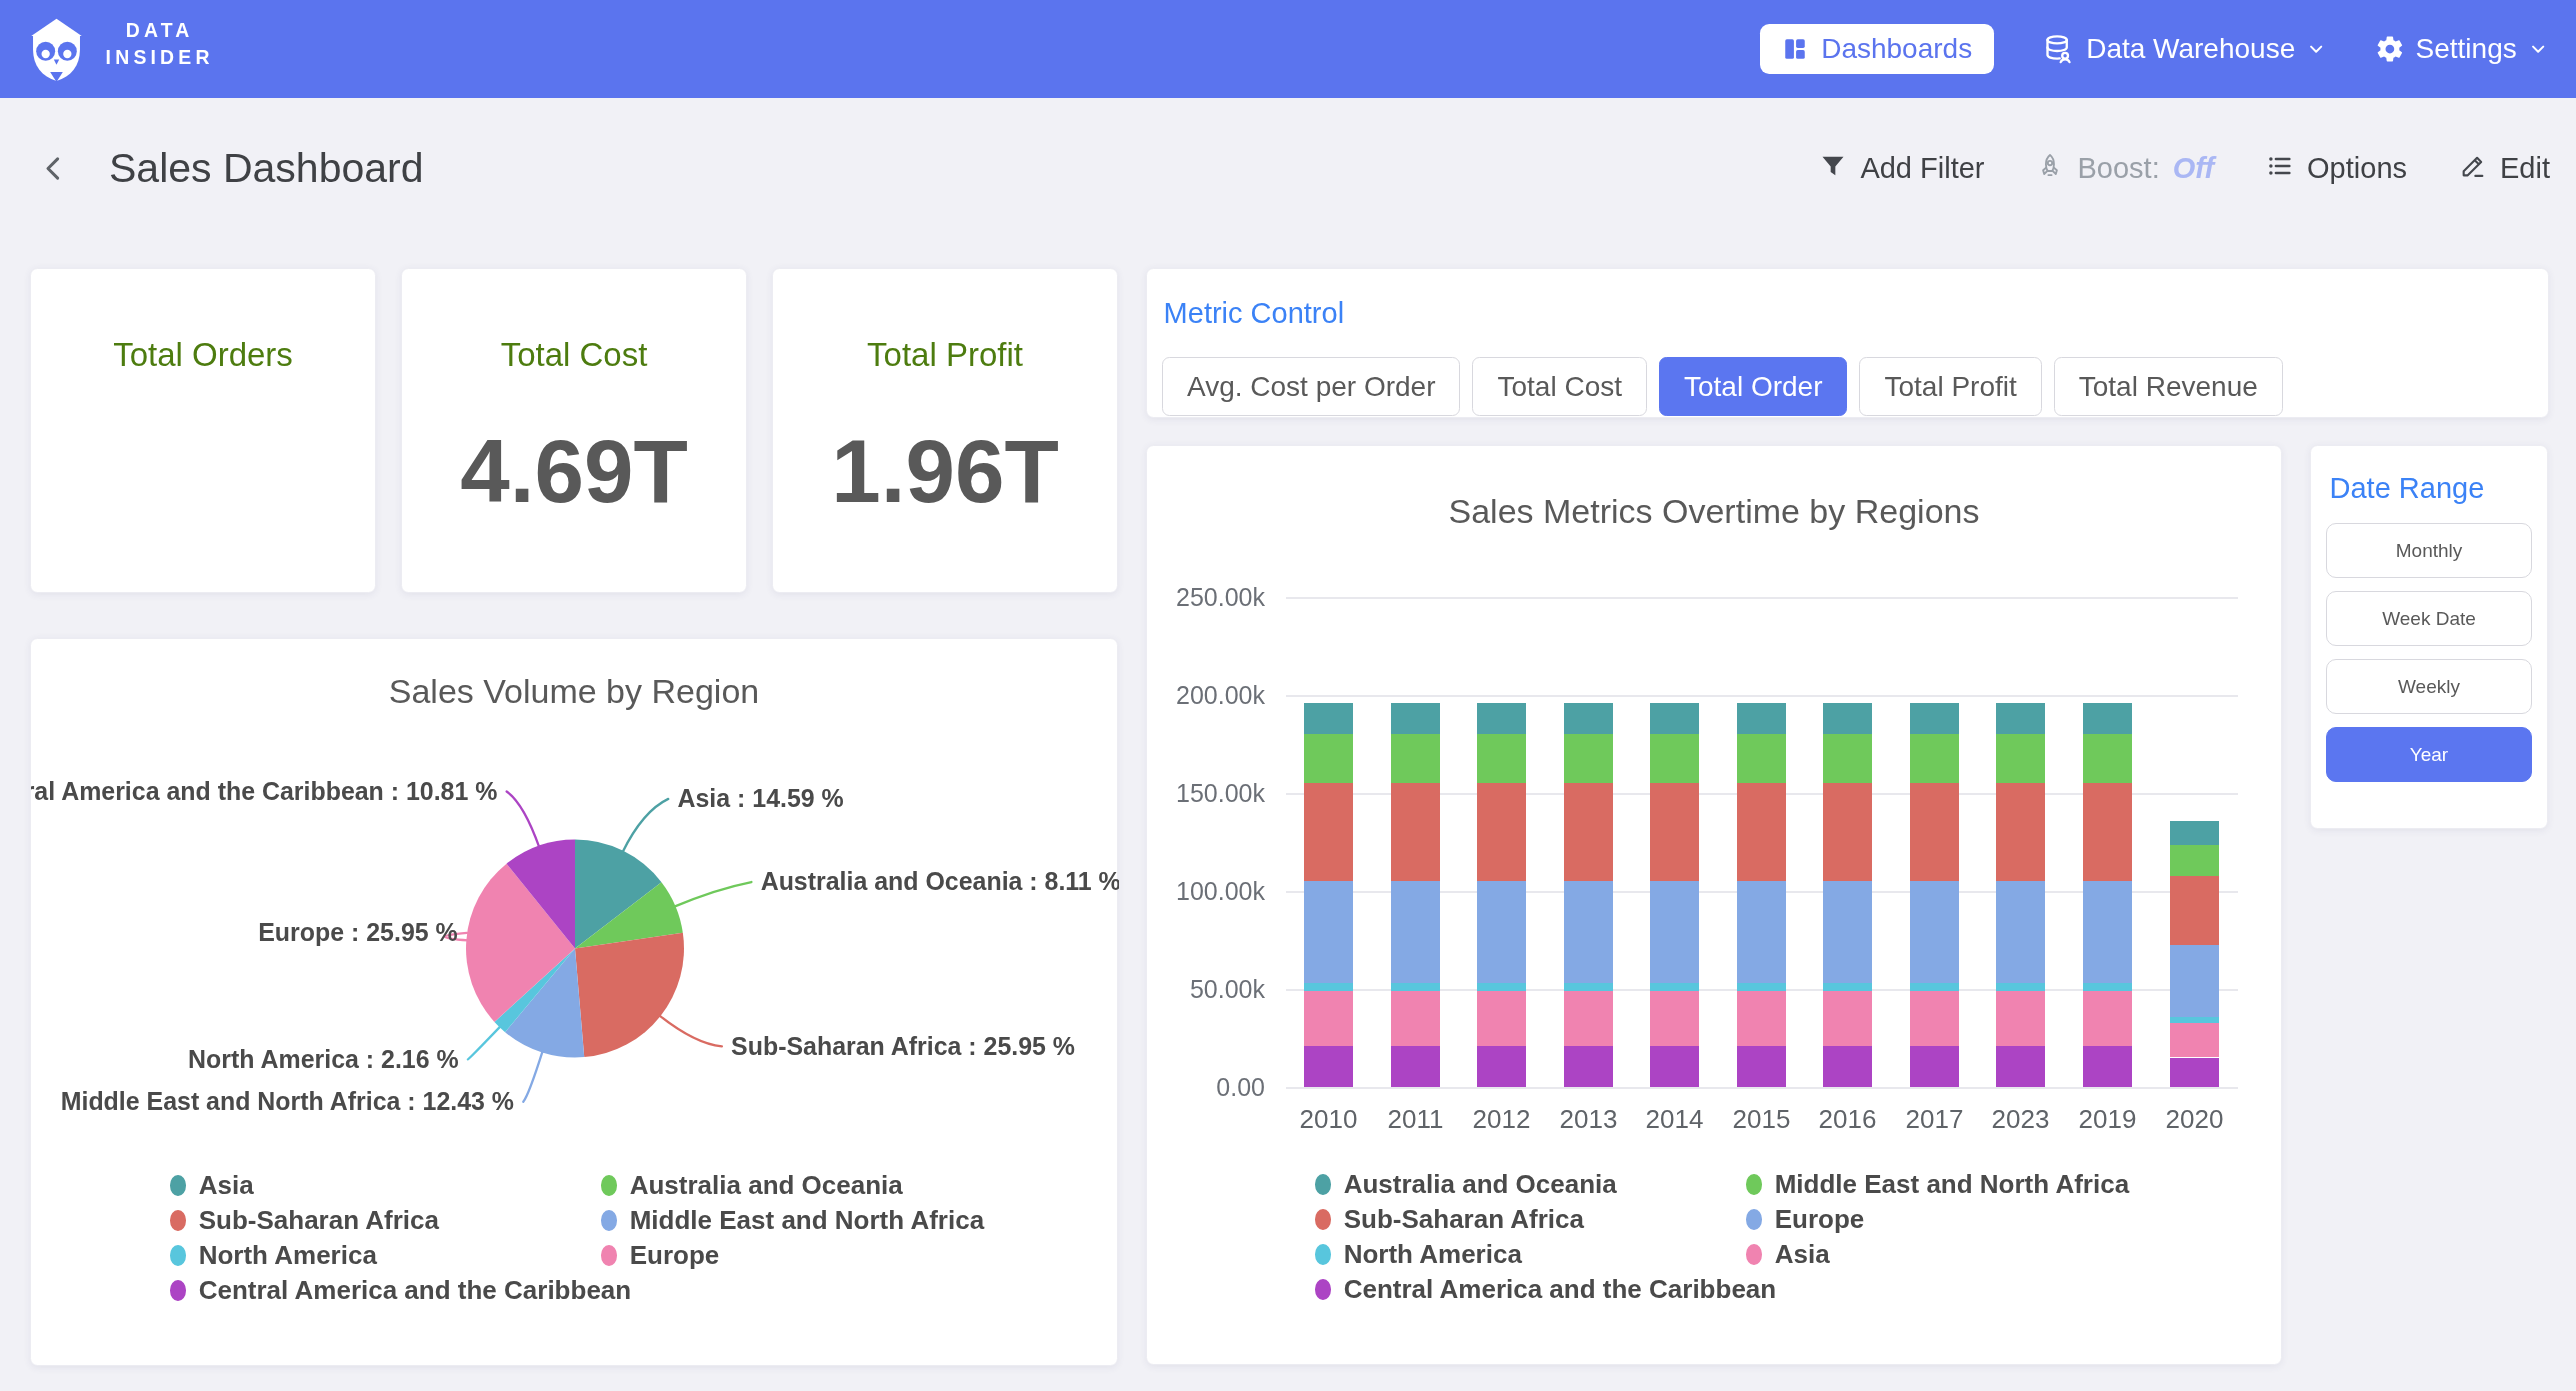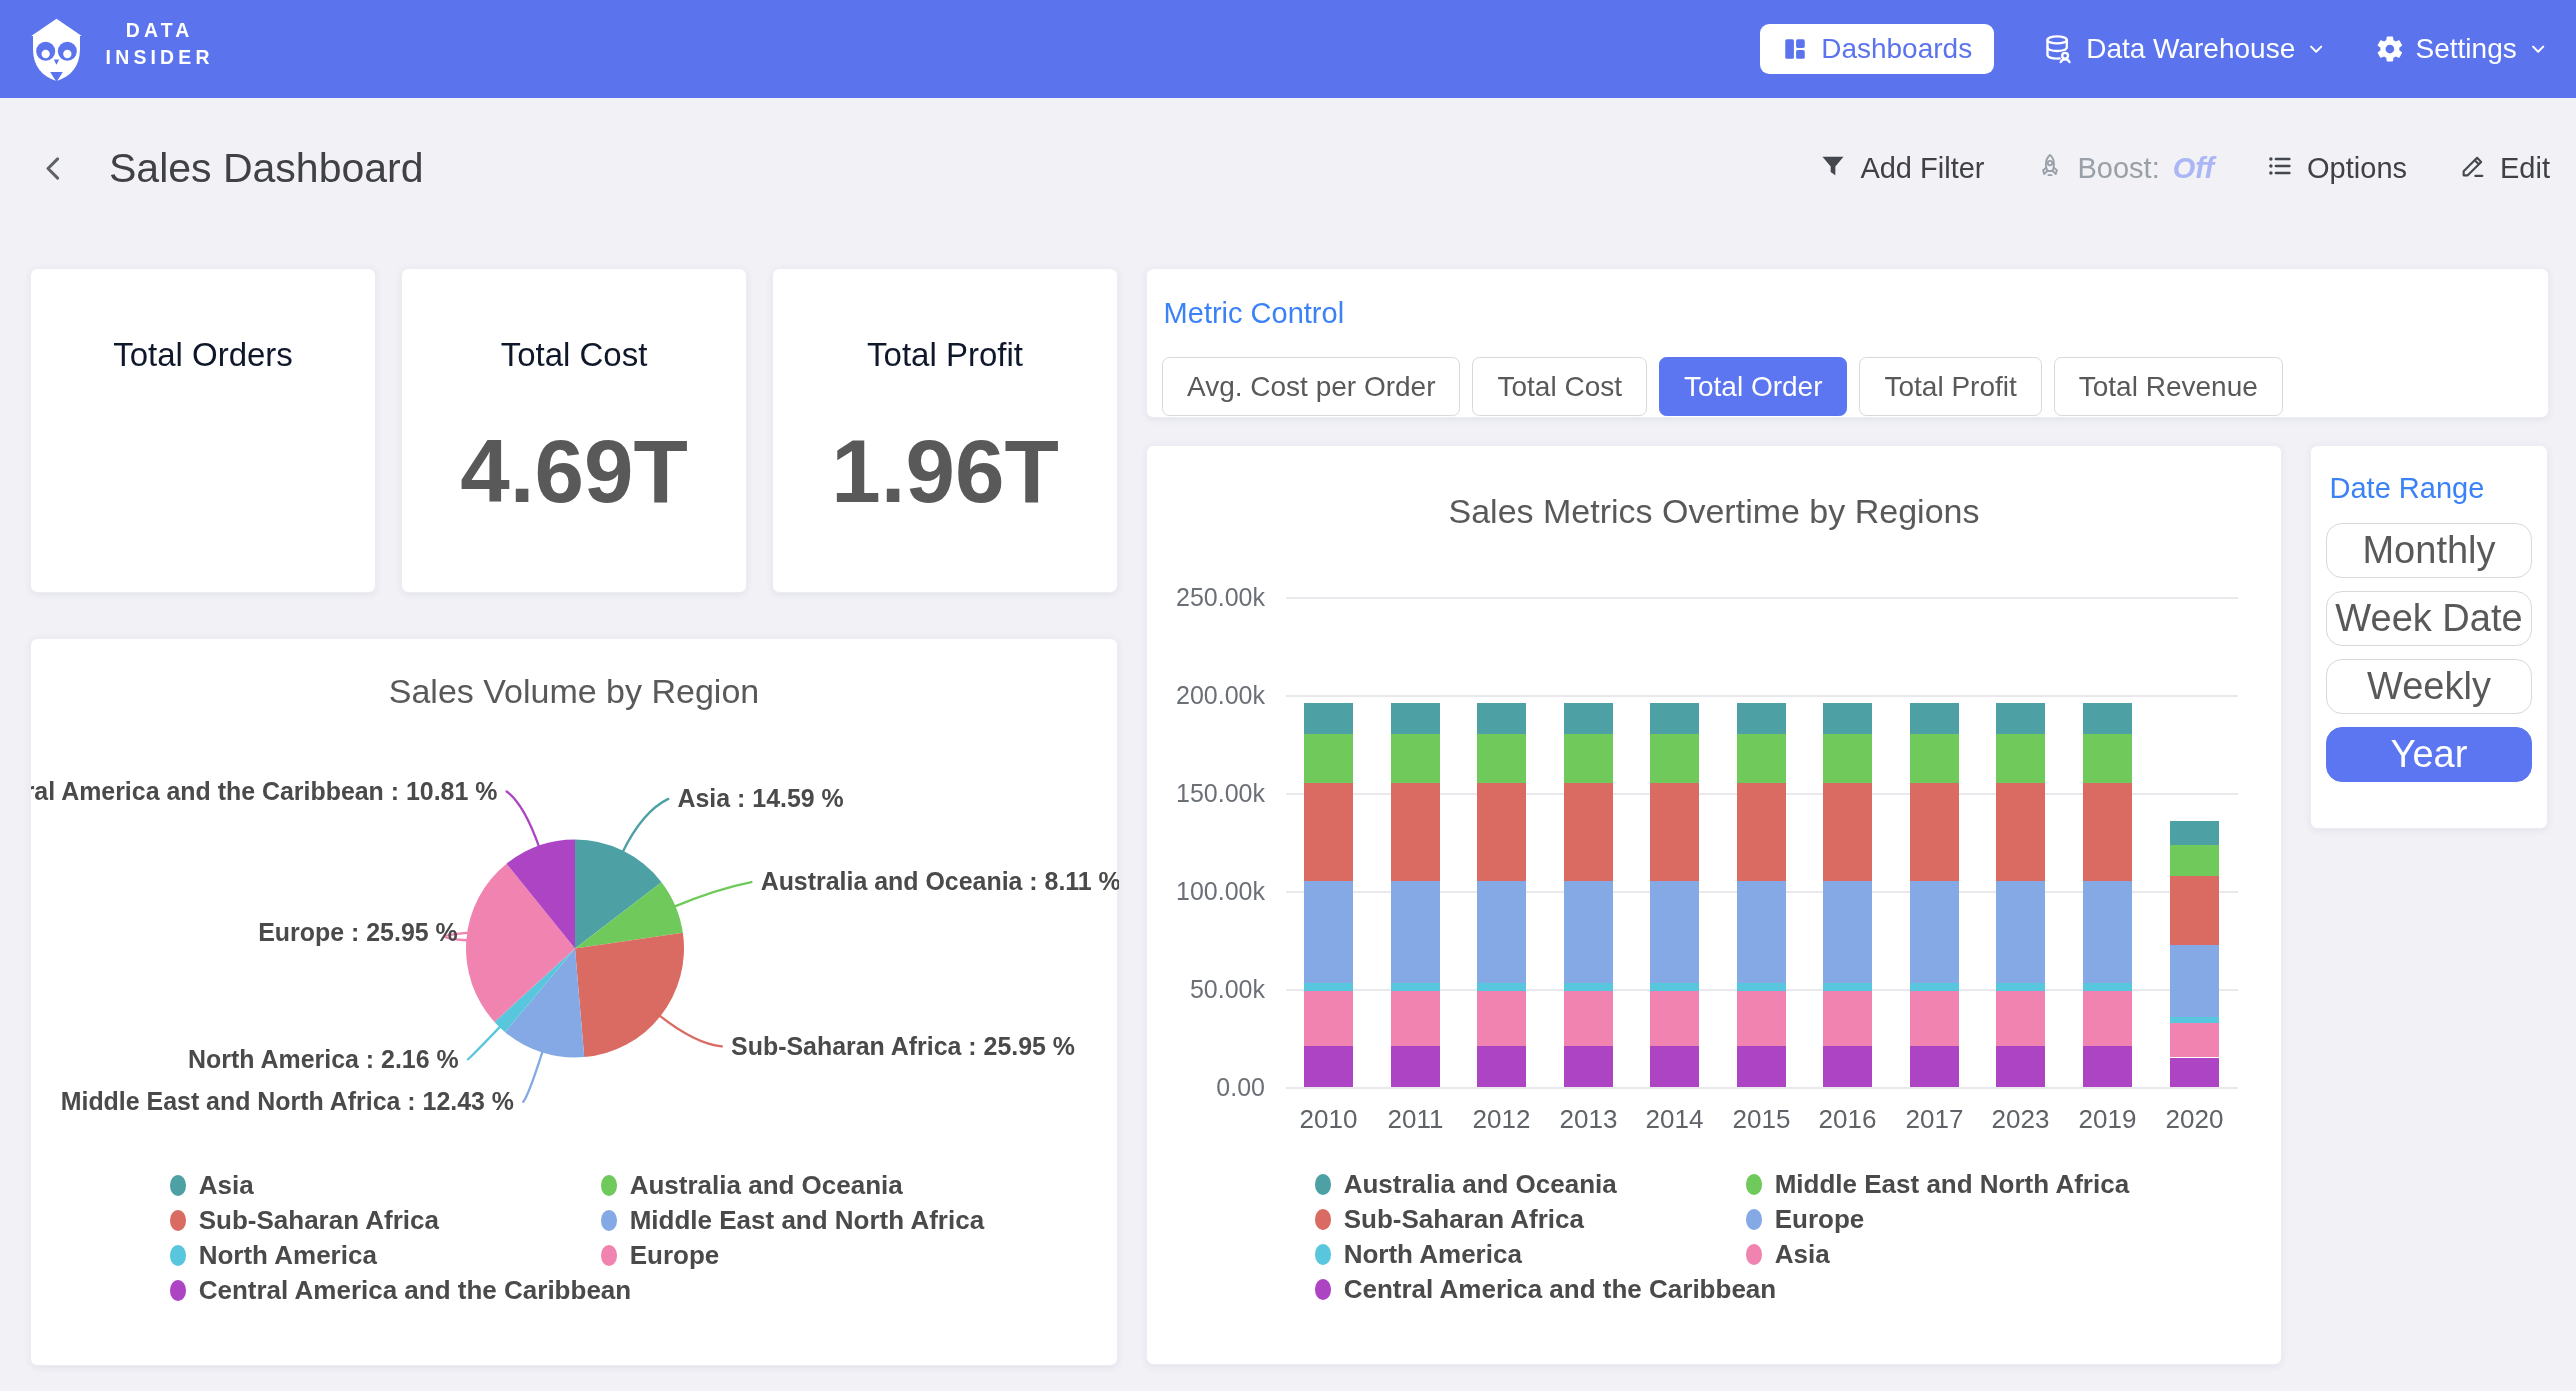--- a/index.html
+++ b/index.html
@@ -28,21 +28,21 @@
   .tb-btn { display:flex; align-items:flex-start; gap:13px; background:none; border:none; cursor:pointer;
             font-size:29px; color:#3f4145; font-family:inherit; }
   .boost-label { color:#9aa0a8; }
   .boost-state { color:var(--boost-off,#aab7f4); font-weight:bold;font-style:italic; }
 
   
   .card { position:absolute; background:#fff; border-radius:7.4px; box-shadow:0 1.8px 7.4px rgba(70,70,110,.08);
           border:0.9px solid #ececf2; }
   .kpi-card { top:268px; width:346px; height:325px; display:flex; flex-direction:column; align-items:center; }
   #kpi-0 { left:30px; } #kpi-1 { left:401px; } #kpi-2 { left:772px; }
-  .kpi-label { margin-top:67px; font-size:33px; color:#0f172a; }
+  .kpi-label { margin-top:67px; font-size:33px; color:#4d7c0f; }
   .kpi-value { margin-top:46px; font-size:89px; font-weight:bold; color:#595959; }
 
   .metric-card { left:1146px; top:268px; width:1403px; height:150px; }
   .panel-label { position:absolute; left:16.6px; top:28px; font-size:29px; color:#3b82f6; }
   .metric-buttons { position:absolute; left:15px; top:88px; display:flex; gap:12px; }
   .opt-btn { height:59px; padding:0 24px; background:#fff; border:1.8px solid #d8d8de; border-radius:7.4px;
              font-size:28px; color:#595959; font-family:inherit; cursor:pointer; white-space:nowrap; }
   .opt-btn.selected { background:var(--accent,#5b76f0); border-color:var(--accent,#5b76f0); color:#fff; }
 
   .pie-card { left:30px; top:638px; width:1088px; height:728px; }
@@ -65,21 +65,21 @@
   #bar-legend { left:168px; top:721px; }
   .legend-col { display:flex; flex-direction:column; }
   .legend-col:first-child { width:431px; }
   .legend-item { display:flex; align-items:center; height:35px; cursor:pointer; }
   .legend-dot { width:15.7px; height:20.3px; border-radius:50%; margin-right:13px; flex:none; }
   .legend-label { font-size:26px; font-weight:bold; color:#4a4a4a; white-space:nowrap; }
 
   .date-card { left:2310px; top:445px; width:238px; height:384px; }
   .date-card .panel-label { top:26px; left:18.5px; }
   .date-buttons { position:absolute; left:15px; right:15px; top:77px; display:flex; flex-direction:column; gap:13px; }
-  .date-btn { height:55px; background:#fff; border:1.8px solid #d8d8de; border-radius:16px; font-size:38px;
+  .date-btn { height:55px; background:#fff; border:1.8px solid #d8d8de; border-radius:10px; font-size:19px;
               color:#595959; font-family:inherit; cursor:pointer; }
   .date-btn.selected { background:var(--accent,#5b76f0); border-color:var(--accent,#5b76f0); color:#fff; }
 </style>
 </head>
 <body>
 
 <div class="screen">
 
   <div class="nav">
     <button class="brand">

